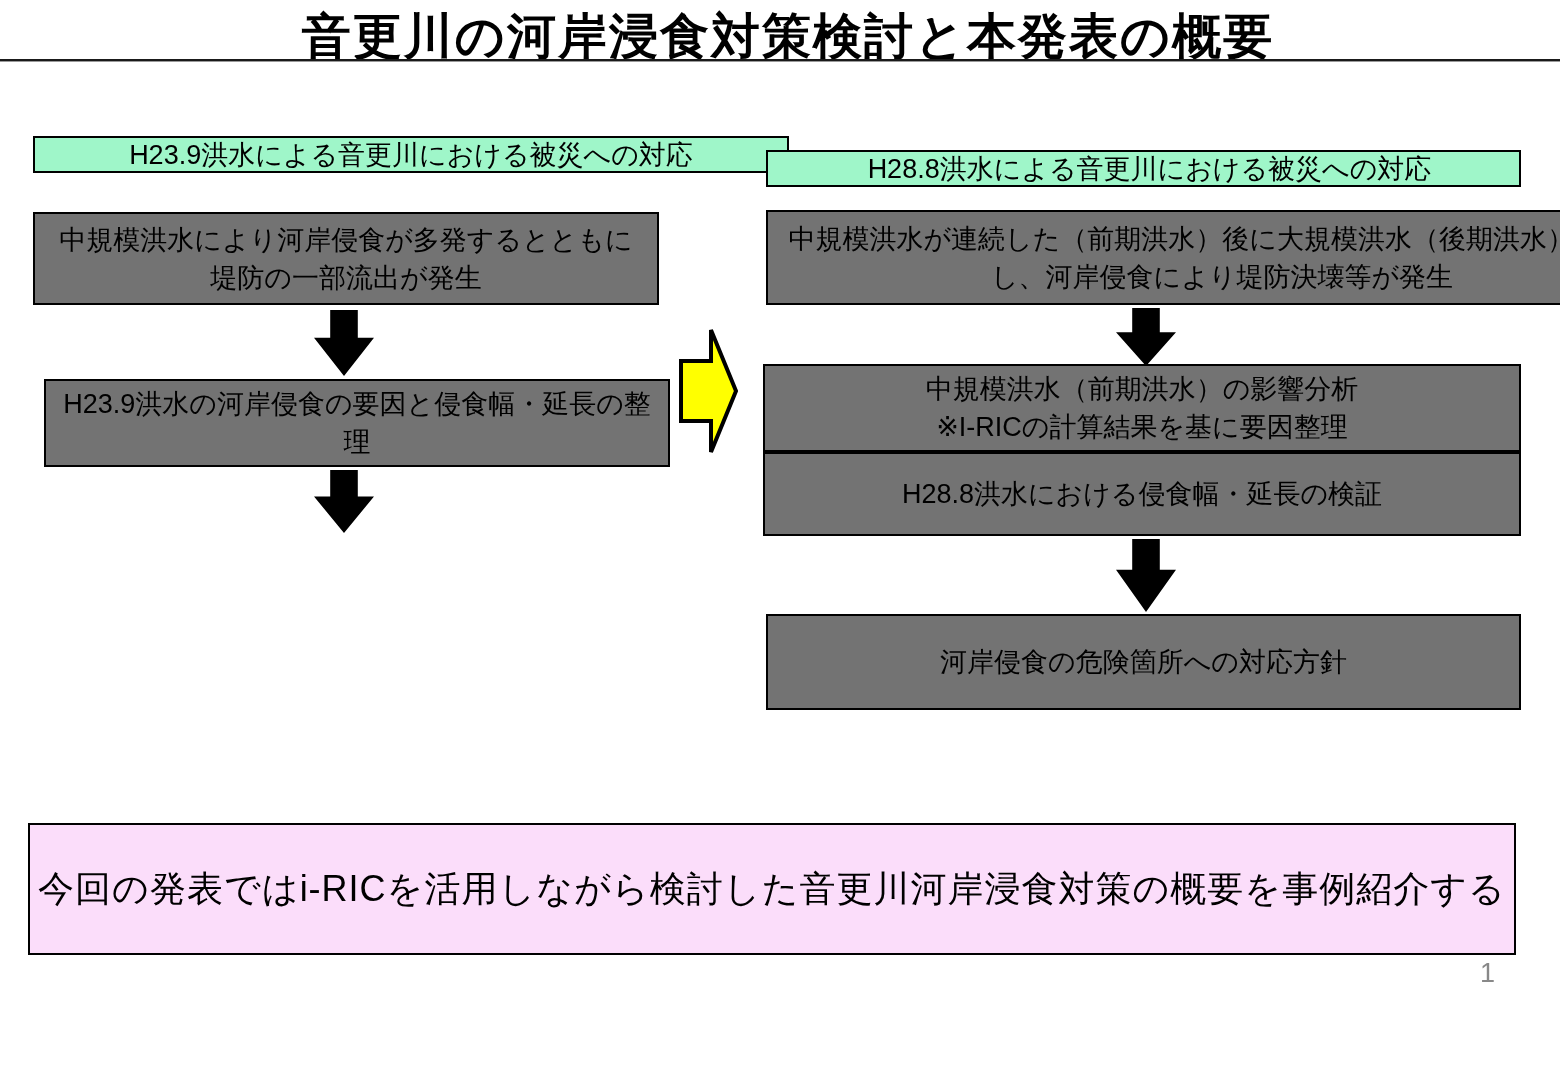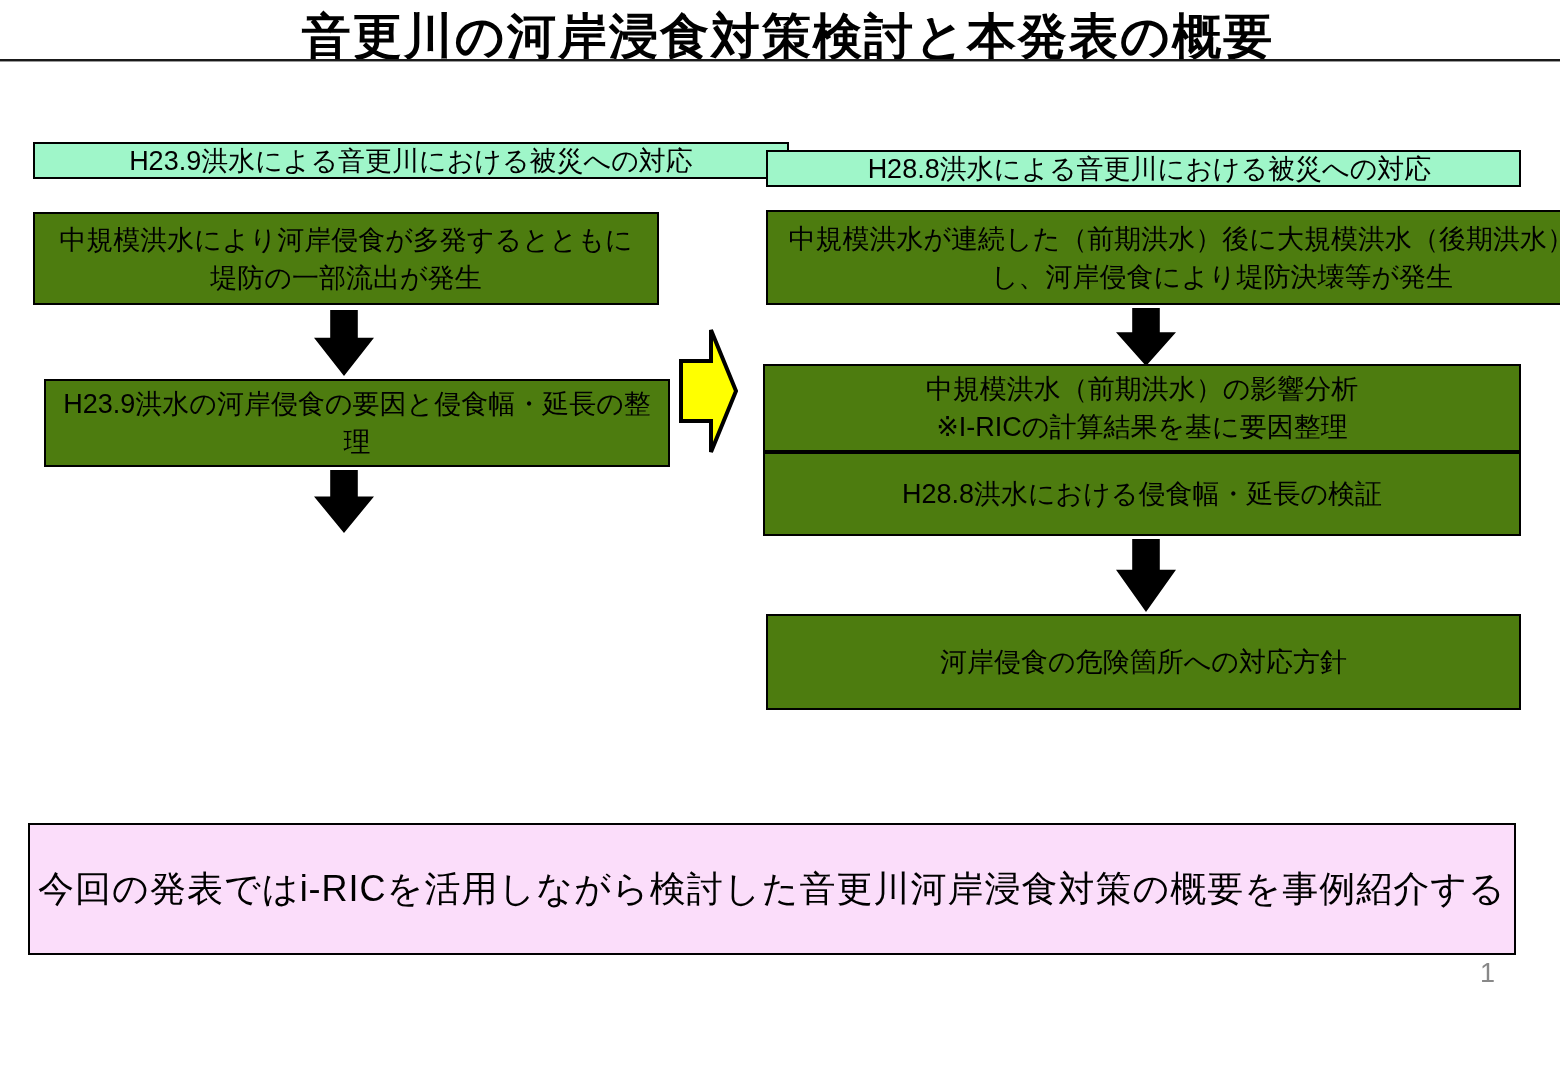--- a/index.html
+++ b/index.html
@@ -14,21 +14,21 @@
   }
   .title{
     position:absolute;top:4px;left:8px;width:100%;
     text-align:center;font-size:49px;font-weight:bold;letter-spacing:2px;font-family:Liberation Mono, monospace;
   }
   .title-rule{
     position:absolute;top:59px;left:0;width:1560px;height:2px;background:#1a1a1a;
     border-bottom:1px solid #9a9a9a;
   }
   .flow-box{
-    position:absolute;box-sizing:border-box;border:2px solid #000;background:#4d7c0f;
+    position:absolute;box-sizing:border-box;border:2px solid #000;background:#737373;
     display:flex;align-items:center;justify-content:center;text-align:center;
     font-size:27px;line-height:38px;white-space:pre-line;padding:4px 8px;
   }
   .flow-header{
     position:absolute;box-sizing:border-box;border:2px solid #000;background:var(--green);
     display:flex;align-items:center;justify-content:center;text-align:center;
     font-size:27px;font-weight:500;
   }
   .arrow-down{
     position:absolute;background:#000;
@@ -45,21 +45,21 @@
   }
 </style>
 </head>
 <body>
 
 <div class="slide">
 
   <div class="title">音更川の河岸浸食対策検討と本発表の概要</div>
   <div class="title-rule"></div>
 
-  <div class="flow-header" style="left:33px;top:142px;width:756px;height:37px;">H23.9洪水による音更川における被災への対応</div>
+  <div class="flow-header" style="left:33px;top:136px;width:756px;height:37px;">H23.9洪水による音更川における被災への対応</div>
 
   <div class="flow-box" style="left:33px;top:212px;width:626px;height:93px;">中規模洪水により河岸侵食が多発するとともに
 堤防の一部流出が発生</div>
 
   <div class="arrow-down" style="left:314px;top:310px;width:60px;height:66px;"></div>
 
   <div class="flow-box" style="left:44px;top:379px;width:626px;height:88px;">H23.9洪水の河岸侵食の要因と侵食幅・延長の整理</div>
 
   <div class="arrow-down" style="left:314px;top:470px;width:60px;height:63px;"></div>
 

